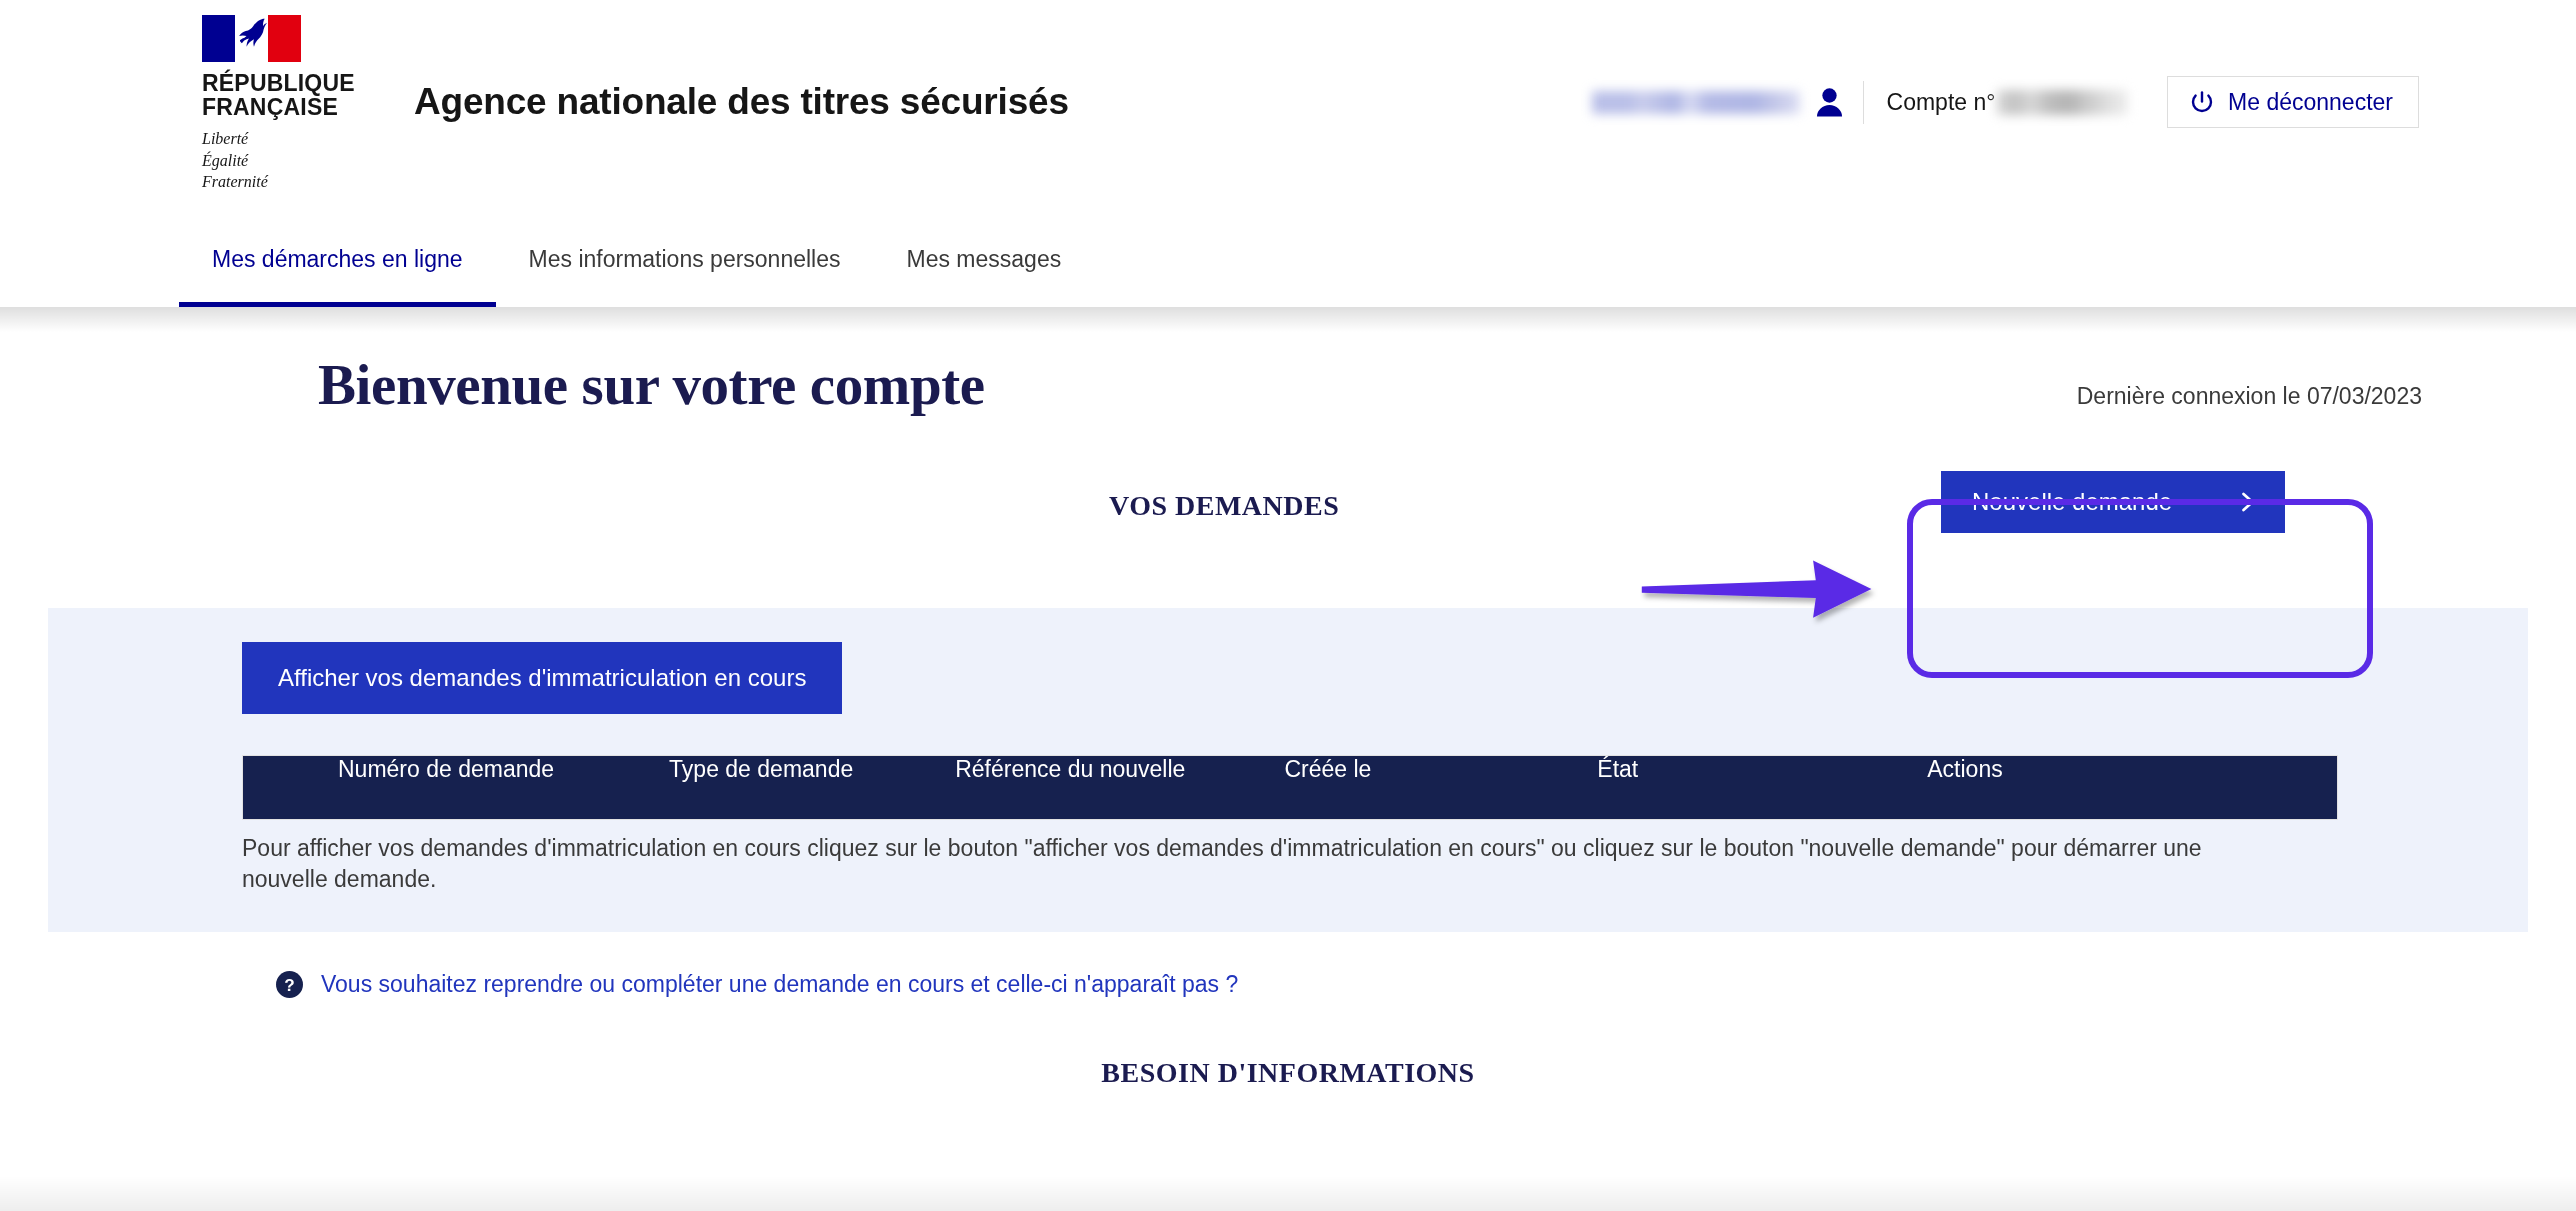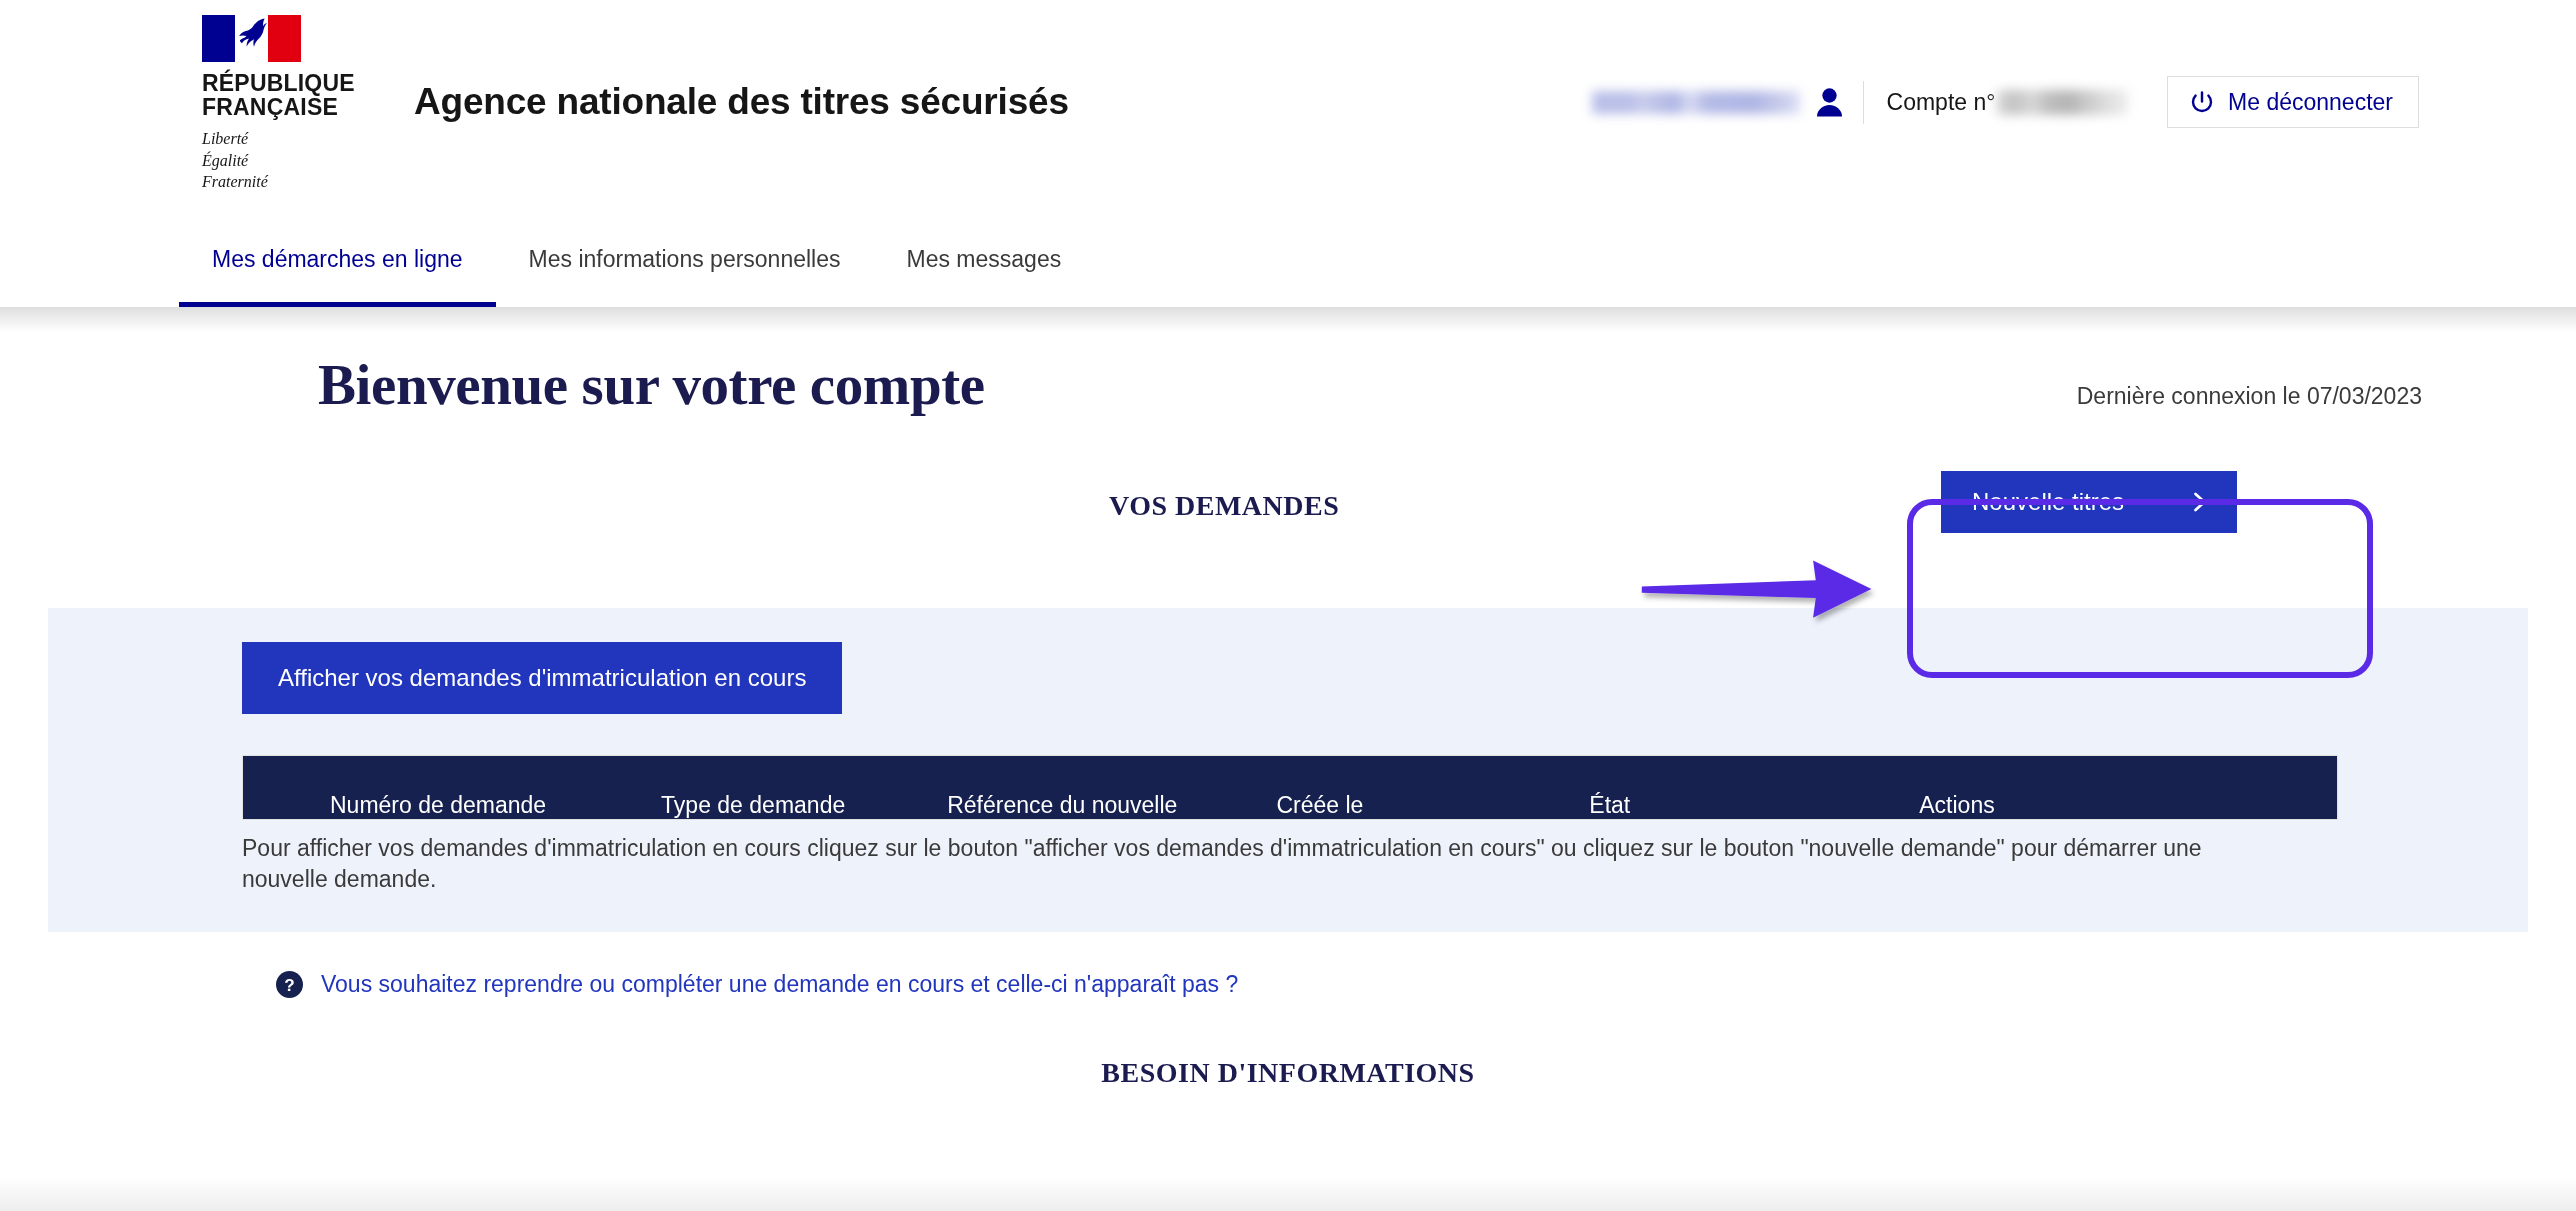--- a/index.html
+++ b/index.html
@@ -268,24 +268,25 @@
     line-height: 1;
     display: inline-block;
   }
   .table-wrap {
     margin: 41px 0 0 194px;
     width: 2096px;
   }
   .table-head {
     background: #16214f;
     display: flex;
-    align-items: flex-end;
+    align-items: flex-start;
     height: 65px;
     border: 0.9px solid #e2e2e2;
     box-sizing: border-box;
+    padding-left: 8px;
   }
   .th {
     color: #ffffff;
     font-size: 23px;
     white-space: nowrap;
     font-family: "Liberation Sans", sans-serif;
   }
   .th.c1 { margin-left: 87px; }
   .th.c2 { margin-left: 115px; }
   .th.c3 { margin-left: 102px; }
@@ -432,21 +433,21 @@
 
   <div class="welcome-row">
     <div class="welcome-title">Bienvenue sur votre compte</div>
     <div class="last-login">Dernière connexion le 07/03/2023</div>
   </div>
 
   <div class="section-row">
     <div class="section-title">VOS DEMANDES</div>
 
     <button class="nouvelle-btn">
-      <span>Nouvelle titres</span>
+      <span>Nouvelle demande</span>
       <svg class="arrow-right-icon" viewBox="0 0 46 22" xmlns="http://www.w3.org/2000/svg">
         <path d="M1 11h41M32 2l10 9-10 9" stroke="#ffffff" stroke-width="3" fill="none" stroke-linecap="round" stroke-linejoin="round"></path>
       </svg>
     </button>
   </div>
 
   <div class="panel">
     <button class="afficher-btn">
       <span>Afficher vos demandes d'immatriculation en cours</span>
     </button>

